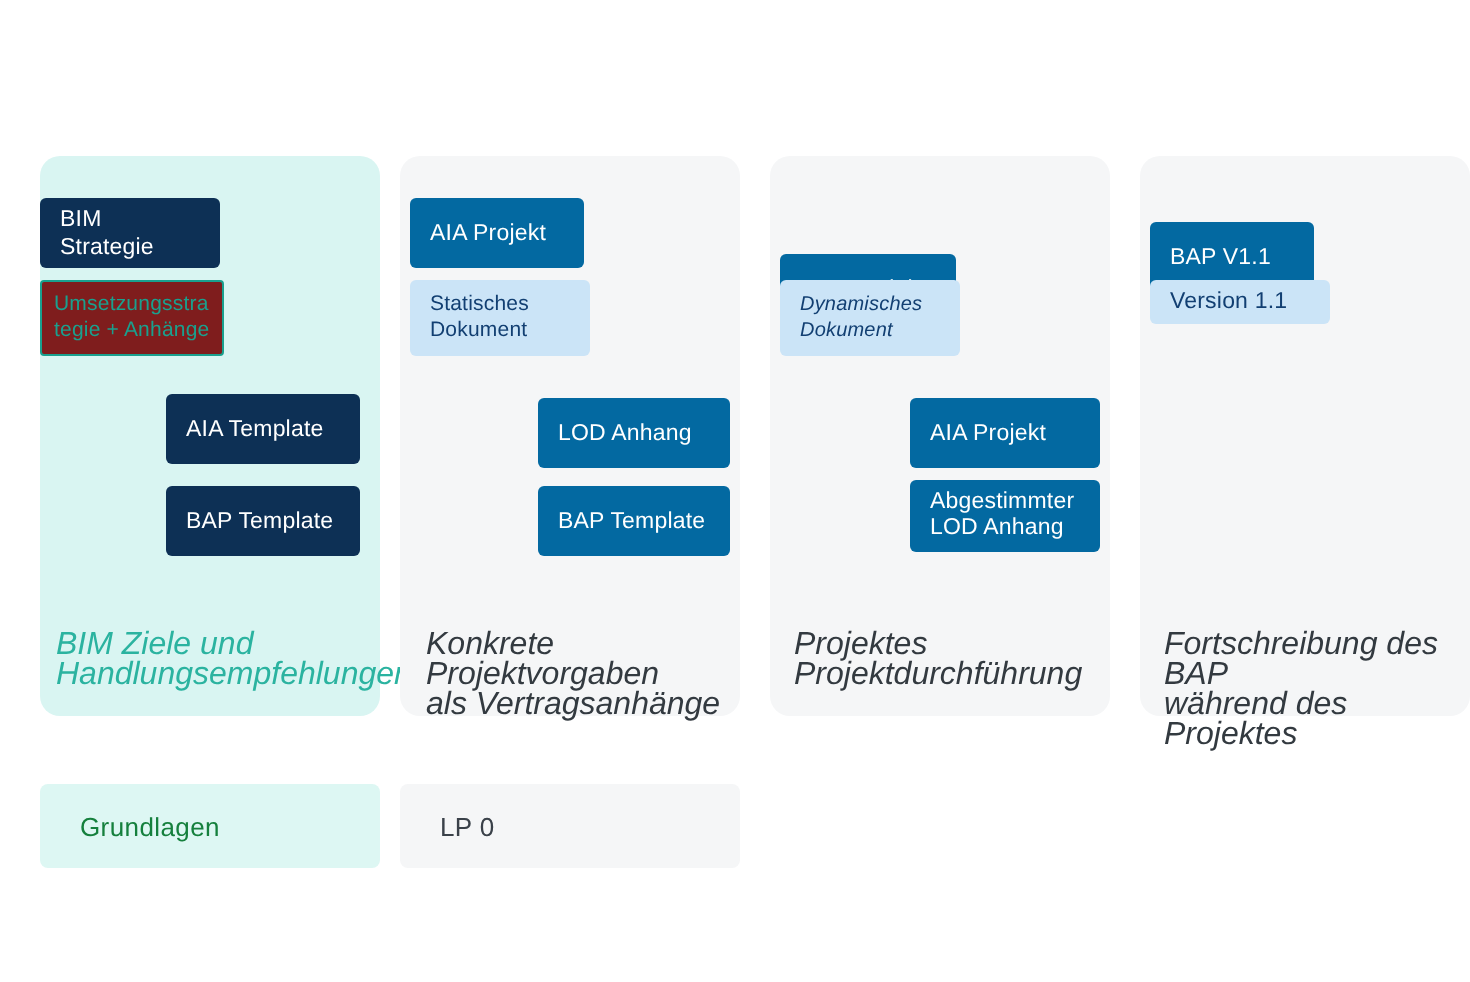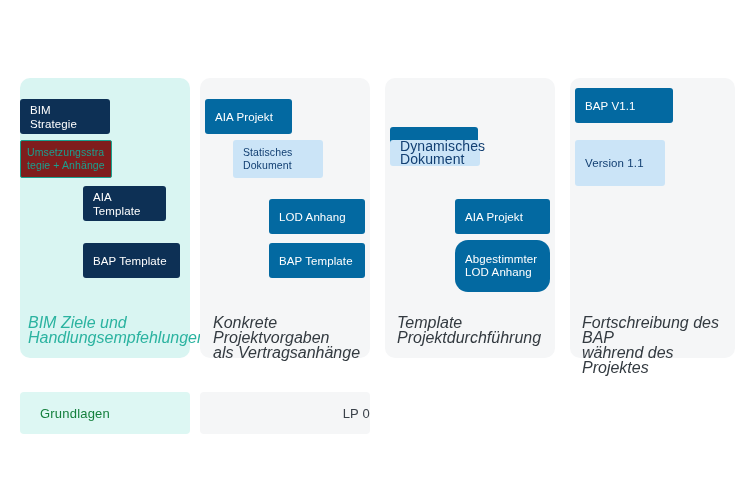--- a/index.html
+++ b/index.html
@@ -89,57 +89,57 @@
     align-items: center;
     padding-left: 20px;
     box-sizing: border-box;
     font-size: 13px;
     letter-spacing: .2px;
   }
   .phase.teal { background: #ddf7f3; color: #15803d; }
   .phase.grey { background: #f5f6f7; color: #3a4149; }
 
   .p1 { left: 20px;  width: 170px; }
-  .p2 { left: 200px; width: 170px; justify-content: flex-end; }
+  .p2 { left: 200px; width: 170px; }
   .p3 { left: 385px; width: 340px; }
 </style>
 </head>
 <body>
 
 <div class="board">
 
   <div class="col-card teal col1"></div>
 
   <div class="chip navy" style="left:20px; top:99px; width:90px; height:35px;">
     <span>BIM Strategie</span>
   </div>
 
   <div class="chip outline-teal" style="left:20px; top:140px; width:92px; height:38px; align-items:center; white-space:pre-line; font-size:10.5px; line-height:13px; padding:0 6px;">
     <span>Umsetzungsstra
 tegie + Anhänge</span>
   </div>
 
-  <div class="chip navy" style="left:83px; top:186px; width:83px; height:35px;">
+  <div class="chip navy" style="left:83px; top:197px; width:97px; height:35px;">
     <span>AIA Template</span>
   </div>
 
   <div class="chip navy" style="left:83px; top:243px; width:97px; height:35px;">
     <span>BAP Template</span>
   </div>
 
   <div class="caption teal" style="left:28px; top:315px; width:160px;">BIM Ziele und
 Handlungsempfehlungen</div>
 
   <div class="col-card grey col2"></div>
 
   <div class="chip blue" style="left:205px; top:99px; width:87px; height:35px;">
     <span>AIA Projekt</span>
   </div>
 
-  <div class="chip lightblue" style="left:205px; top:140px; width:90px; height:38px; white-space:pre-line; font-size:10.5px; line-height:13px;margin-left:28px;">
+  <div class="chip lightblue" style="left:205px; top:140px; width:90px; height:38px; white-space:pre-line; font-size:10.5px; line-height:13px;">
     <span>Statisches
 Dokument</span>
   </div>
 
   <div class="chip blue" style="left:269px; top:199px; width:96px; height:35px;">
     <span>LOD Anhang</span>
   </div>
 
   <div class="chip blue" style="left:269px; top:243px; width:96px; height:35px;">
     <span>BAP Template</span>
@@ -147,44 +147,44 @@
 
   <div class="caption grey" style="left:213px; top:315px; width:165px;">Konkrete Projektvorgaben
 als Vertragsanhänge</div>
 
   <div class="col-card grey col3"></div>
 
   <div class="chip blue" style="left:390px; top:99px; width:88px; height:35px;margin-top:28px;">
     <span>BAP Projekt</span>
   </div>
 
-  <div class="chip lightblue" style="left:390px; top:140px; width:90px; height:26px; white-space:pre-line; font-size:14px; line-height:13px;">
+  <div class="chip lightblue" style="left:390px; top:140px; width:90px; height:38px; white-space:pre-line; font-size:10px; line-height:13px;font-style:italic;">
     <span>Dynamisches
 Dokument</span>
   </div>
 
   <div class="chip blue" style="left:455px; top:199px; width:95px; height:35px;">
     <span>AIA Projekt</span>
   </div>
 
-  <div class="chip blue" style="left:455px; top:240px; width:95px; height:52px; white-space:pre-line; line-height:13px;border-radius:13px;">
+  <div class="chip blue" style="left:455px; top:240px; width:95px; height:36px; white-space:pre-line; line-height:13px;">
     <span>Abgestimmter
 LOD Anhang</span>
   </div>
 
-  <div class="caption grey" style="left:397px; top:315px; width:160px;">Template
+  <div class="caption grey" style="left:397px; top:315px; width:160px;">Projektes
 Projektdurchführung</div>
 
   <div class="col-card grey col4"></div>
 
-  <div class="chip blue" style="left:575px; top:88px; width:98px; height:35px;">
+  <div class="chip blue" style="left:575px; top:111px; width:82px; height:35px;">
     <span>BAP V1.1</span>
   </div>
 
-  <div class="chip lightblue" style="left:575px; top:140px; width:90px; height:46px;">
+  <div class="chip lightblue" style="left:575px; top:140px; width:90px; height:22px;">
     <span>Version 1.1</span>
   </div>
 
   <div class="caption grey" style="left:582px; top:315px; width:160px;">Fortschreibung des BAP
 während des Projektes</div>
 
   <div class="phase teal p1">
     <span>Grundlagen</span>
   </div>
   <div class="phase grey p2">

